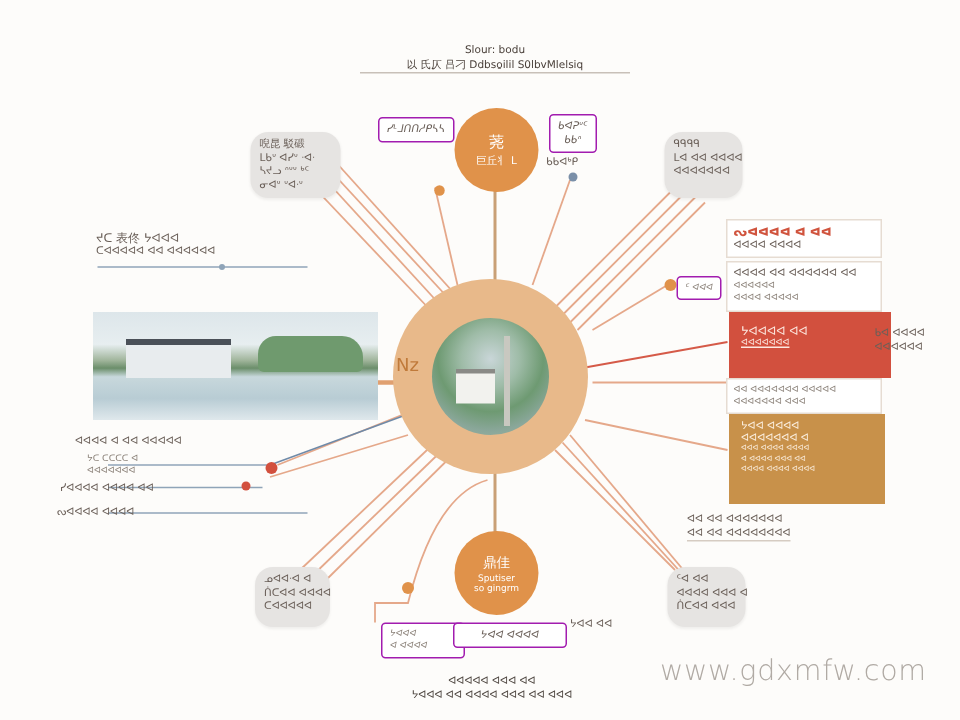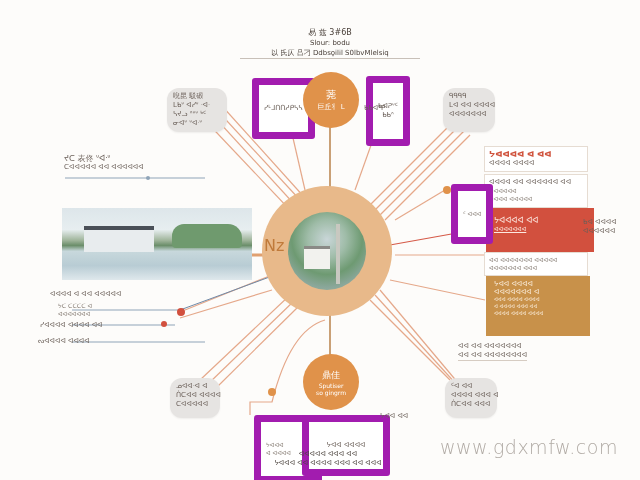--- a/index.html
+++ b/index.html
@@ -12,21 +12,21 @@
   .abs { position: absolute; }
   svg.lines { position: absolute; left: 0; top: 0; }
   .txt { font-size: 7px; line-height: 9px; color: #6a5f58; white-space: nowrap; }
   .txt.small { font-size: 6px; line-height: 8px; color: #8a8078; }
   .title-top { text-align: center; font-size: 8px; line-height: 10px; color: #4a403a; }
   .bubble-gray {
     background: #e6e4e2; border-radius: 12px; padding: 4px 6px;
     box-shadow: 0 1px 2px rgba(0,0,0,0.06);
   }
   .box-outline {
-    background: #fff; border: 7px solid #a21caf; border-radius: 3px; padding: 19px 5px;
+    background: #fff; border: 1px solid #a21caf; border-radius: 3px; padding: 3px 5px; font-style: italic;
   }
   .circle {
     border-radius: 50%; display: flex; flex-direction: column; align-items: center; justify-content: center;
     color: #fff; text-align: center;
   }
   .card { padding: 4px 8px; }
   .watermark { font-size: 19px; color: #b0aaa4; letter-spacing: 0.5px; font-family: "DejaVu Sans", sans-serif; font-weight: 300; }
   .photo-left {
     background: linear-gradient(180deg, #dde6ea 0%, #e7eef0 30%, #9fb49a 45%, #6b8e6a 52%, #c8d8dc 60%, #b8ccd4 80%, #dfe8ec 100%);
   }
@@ -84,21 +84,20 @@
   <circle cx="148" cy="178" r="2" fill="#8fa4b8"></circle>
   <circle cx="293" cy="127" r="3.5" fill="#e0924a"></circle>
   <circle cx="382" cy="118" r="3" fill="#7a8fa8"></circle>
   <circle cx="447" cy="190" r="4" fill="#e0924a"></circle>
   <circle cx="181" cy="312" r="4" fill="#d2503e"></circle>
   <circle cx="164" cy="324" r="3" fill="#d2503e"></circle>
   <circle cx="272" cy="392" r="4" fill="#e0924a"></circle>
 </svg>
 
 <div class="abs title-top" style="left:240px; top:28px; width:180px;">
-  <div>易 兹 3#6B</div>
   <div style="font-size:7px;">Slour: bodu</div>
   <div style="font-size:7px; border-bottom:1px solid #c8c0b8;">以 氏仄 吕刁 Ddbso̱ilil S0lbvMlelsiq</div>
 </div>
 
 <div class="abs box-outline txt" style="left:252px; top:78px;">ᓯᒻᒧᑎᑎᓱᑭᓴᓴ</div>
 
 <div class="abs box-outline txt" style="left:366px; top:76px; text-align:center;">
   <div>ᑲᐊᕈᐡᑦ</div>
   <div class="small">ᑲᑲᐢ</div>
 </div>
@@ -125,46 +124,46 @@
   <div class="small">ᑏᑕᐊᐊ ᐊᐊᐊᐊ</div>
   <div class="small">ᑕᐊᐊᐊᐊᐊ</div>
 </div>
 <div class="abs bubble-gray txt" style="left:445px; top:378px; width:40px; height:32px;">
   <div class="small">ᑦᐊ ᐊᐊ</div>
   <div class="small">ᐊᐊᐊᐊ ᐊᐊᐊ ᐊ</div>
   <div class="small">ᑏᑕᐊᐊ ᐊᐊᐊ</div>
 </div>
 
 <div class="abs txt" style="left:64px; top:154px;">
-  <div style="font-size:8px;">ᔪᑕ 表佟 ᐡᐊᐧᐡ</div>
+  <div style="font-size:8px;">ᔪᑕ 表佟 ᔭᐊᐊᐊ</div>
   <div class="small">ᑕᐊᐊᐊᐊᐊ ᐊᐊ ᐊᐊᐊᐊᐊᐊ</div>
 </div>
 <div class="abs txt" style="left:50px; top:290px;">ᐊᐊᐊᐊ ᐊ ᐊᐊ ᐊᐊᐊᐊᐊ</div>
 <div class="abs txt small" style="left:58px; top:302px;">
   <div>ᔭᑕ ᑕᑕᑕᑕ ᐊ</div>
   <div>ᐊᐊᐊᐊᐊᐊᐊ</div>
 </div>
 <div class="abs txt" style="left:40px; top:321px;">ᓯᐊᐊᐊᐊ ᐊᐊᐊᐊ ᐊᐊ</div>
 <div class="abs txt" style="left:38px; top:337px;">ᔓᐊᐊᐊᐊ ᐊᐊᐊᐊ</div>
 
 <div class="abs photo-left" style="left:62px; top:208px; width:190px; height:72px;">
   <div class="abs" style="left:22px; top:18px; width:70px; height:22px; background:#e8ecee; border-top:4px solid #4a5058;"></div>
   <div class="abs" style="left:110px; top:16px; width:70px; height:24px; background:#6f9a6e; border-radius:12px 14px 4px 4px;"></div>
 </div>
 
 <div class="abs circle" style="left:262px; top:186px; width:130px; height:130px; background:#e8b98a;">
   <div class="abs" style="left:26px; top:26px; width:78px; height:78px; border-radius:50%; background:radial-gradient(circle at 50% 35%, #c9d6d8 0%, #9fbca8 30%, #6e9a72 55%, #8aa79a 75%, #a6b8a0 100%); overflow:hidden;">
     <div class="abs" style="left:16px; top:34px; width:26px; height:20px; background:#f2f2ee; border-top:3px solid #8a8a86;"></div>
     <div class="abs" style="left:48px; top:12px; width:4px; height:60px; background:#c8c8c0;"></div>
   </div>
-  <div class="abs" style="left:2px; top:50px; font-size:16px; color:#c07a3a;">Nz</div>
+  <div class="abs" style="left:2px; top:50px; font-size:12px; color:#c07a3a;">Nz</div>
 </div>
 
 <div class="abs" style="left:484px; top:146px; width:94px; border:1px solid #e6dcd2; background:#fff; padding:3px 4px;">
-  <div style="font-size:8px; color:#d0543e; font-weight:bold;">ᔭᐊᐊᐊᐊ ᐊ ᐊᐊ</div>
+  <div style="font-size:8px; color:#d0543e; font-weight:bold;">ᔓᐊᐊᐊᐊ ᐊ ᐊᐊ</div>
   <div class="txt">ᐊᐊᐊᐊ ᐊᐊᐊᐊ</div>
 </div>
 <div class="abs" style="left:484px; top:174px; width:94px; border:1px solid #e6dcd2; background:#fff; padding:3px 4px; height:26px;">
   <div class="txt">ᐊᐊᐊᐊ ᐊᐊ ᐊᐊᐊᐊᐊᐊ ᐊᐊ</div>
   <div class="txt small">ᐊᐊᐊᐊᐊᐊ</div>
   <div class="txt small">ᐊᐊᐊᐊ ᐊᐊᐊᐊᐊ</div>
 </div>
 <div class="abs card" style="left:486px; top:208px; width:92px; height:36px; background:#d2503e; color:#fde8e0;">
   <div style="font-size:8px; margin-top:4px;">ᔭᐊᐊᐊᐊ ᐊᐊ</div>
   <div style="font-size:6px; text-decoration:underline;">ᐊᐊᐊᐊᐊᐊᐊ</div>

